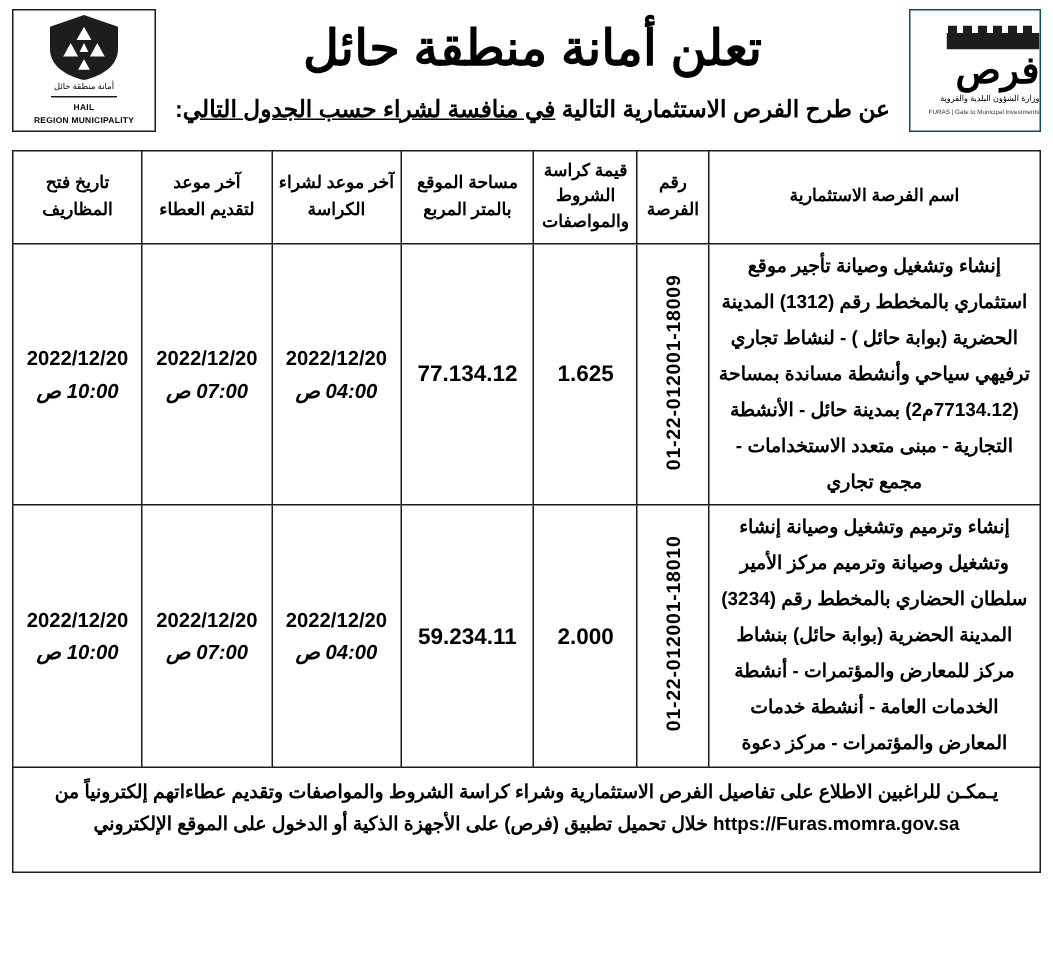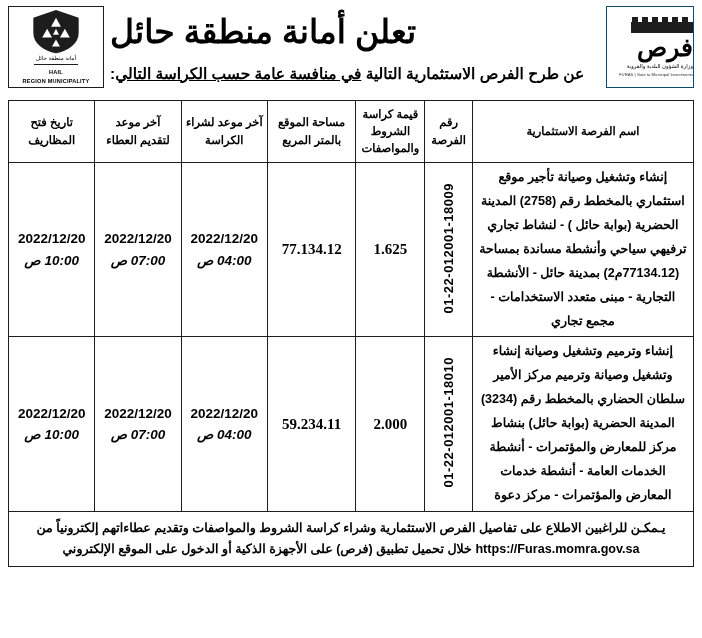--- a/index.html
+++ b/index.html
@@ -64,21 +64,21 @@
   .logo-box .furas-en {
     font-size: 4.2px;
     margin-top: 2px;
     text-align: center;
     line-height: 1.2;
     color: #333;
   }
 
   .title-wrap {
     flex: 1 1 auto;
-    text-align: left;
+    text-align: center;
     padding: 0 6px;
   }
   .title-main {
     font-size: 33px;
     font-weight: bold;
     line-height: 1.2;
     margin-top: 6px;
     white-space: nowrap;
   }
   .title-sub {
@@ -173,36 +173,35 @@
     writing-mode: vertical-rl;
     transform: rotate(180deg);
     display: inline-block;
     white-space: nowrap;
     letter-spacing: 0.5px;
   }
   td.val-cell, td.area-cell {
     font-size: 15px;
     font-weight: bold;
     direction: ltr;
-    font-family: Liberation Serif, serif;
   }
   td.date-cell {
     font-size: 13.5px;
     font-weight: bold;
     line-height: 1.6;
   }
   td.date-cell .d { direction: ltr; display: block; }
   td.date-cell .t { display: block; font-style: italic; }
 
   
   .footer {
     margin-top: 0;
     border: 1px solid #1d1d1d;
     border-top: none;
-    padding: 6px 8px 5px 8px;
+    padding: 6px 8px 20px 8px;
     text-align: center;
     font-size: 12.6px;
     font-weight: bold;
     line-height: 1.7;
   }
   .footer .line2 { direction: ltr; }
 </style>
 </head>
 <body>
 
@@ -224,21 +223,21 @@
       </svg>
       <div class="furas-word">فرص</div>
       <div class="furas-sub">وزارة الشؤون البلدية والقروية</div>
       <div class="furas-en">FURAS | Gate to Municipal Investments</div>
     </div>
 
     <div class="title-wrap">
       <div class="title-main">تعلن أمانة منطقة حائل</div>
       <div class="title-sub">
         <span>عن طرح الفرص الاستثمارية التالية</span>
-        <span class="underline">في منافسة عامة حسب الكراسة التالي</span><span>:</span>
+        <span class="underline">في منافسة لشراء حسب الجدول التالي</span><span>:</span>
       </div>
     </div>
 
     <div class="muni-logo">
       <svg class="shield" viewBox="0 0 50 46">
         <path d="M25 1 L48 9 L48 24 C48 35 38 42 25 45 C12 42 2 35 2 24 L2 9 Z" fill="#1d1d1d"></path>
         <g fill="#ffffff">
           <polygon points="25,9 30,18 20,18"></polygon>
           <polygon points="16,20 21,29 11,29"></polygon>
           <polygon points="34,20 39,29 29,29"></polygon>
@@ -261,21 +260,21 @@
         <th class="col-value">قيمة كراسة الشروط والمواصفات</th>
         <th class="col-area">مساحة الموقع بالمتر المربع</th>
         <th class="col-buy">آخر موعد لشراء الكراسة</th>
         <th class="col-offer">آخر موعد لتقديم العطاء</th>
         <th class="col-open">تاريخ فتح المظاريف</th>
       </tr>
     </thead>
     <tbody>
 
       <tr>
-        <td class="name-cell">إنشاء وتشغيل وصيانة تأجير موقع استثماري بالمخطط رقم (2758) المدينة الحضرية (بوابة حائل ) - لنشاط تجاري ترفيهي سياحي وأنشطة مساندة بمساحة (77134.12م2) بمدينة حائل - الأنشطة التجارية - مبنى متعدد الاستخدامات - مجمع تجاري</td>
+        <td class="name-cell">إنشاء وتشغيل وصيانة تأجير موقع استثماري بالمخطط رقم (1312) المدينة الحضرية (بوابة حائل ) - لنشاط تجاري ترفيهي سياحي وأنشطة مساندة بمساحة (77134.12م2) بمدينة حائل - الأنشطة التجارية - مبنى متعدد الاستخدامات - مجمع تجاري</td>
         <td class="num-cell">
           <span class="vert">01-22-012001-18009</span>
         </td>
         <td class="val-cell">1.625</td>
         <td class="area-cell">77.134.12</td>
         <td class="date-cell">
           <span class="d">2022/12/20</span>
           <span class="t">04:00 ص</span>
         </td>
         <td class="date-cell">

